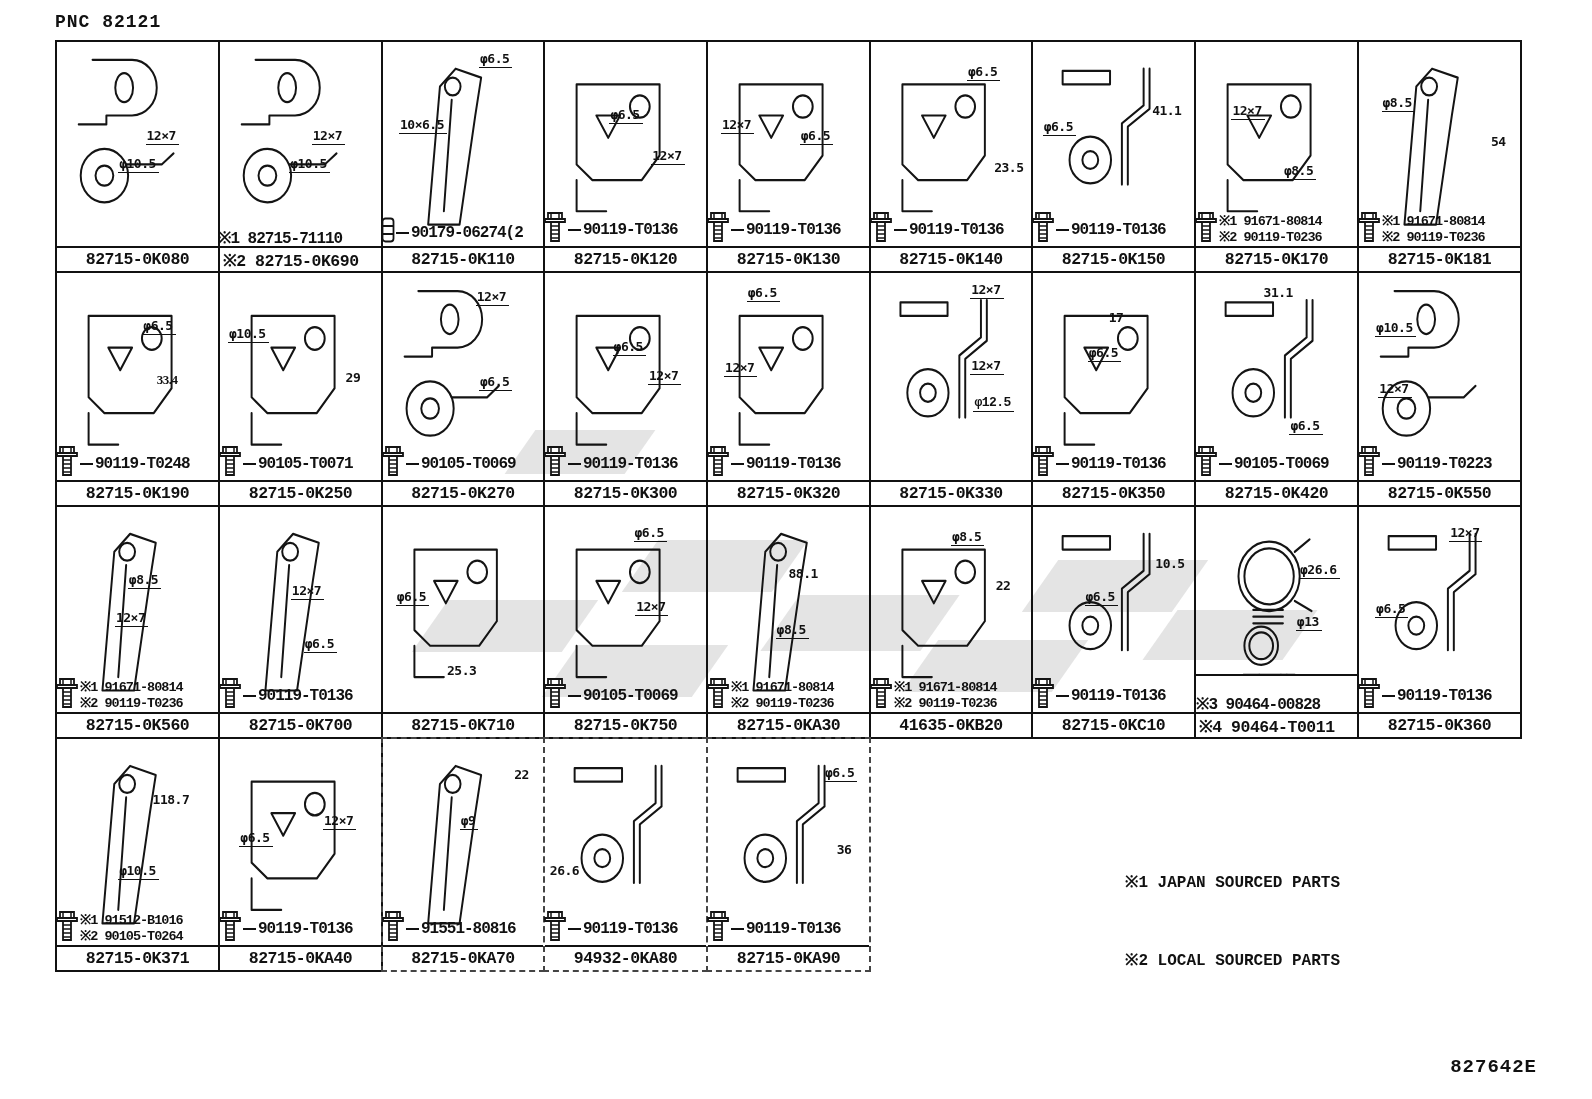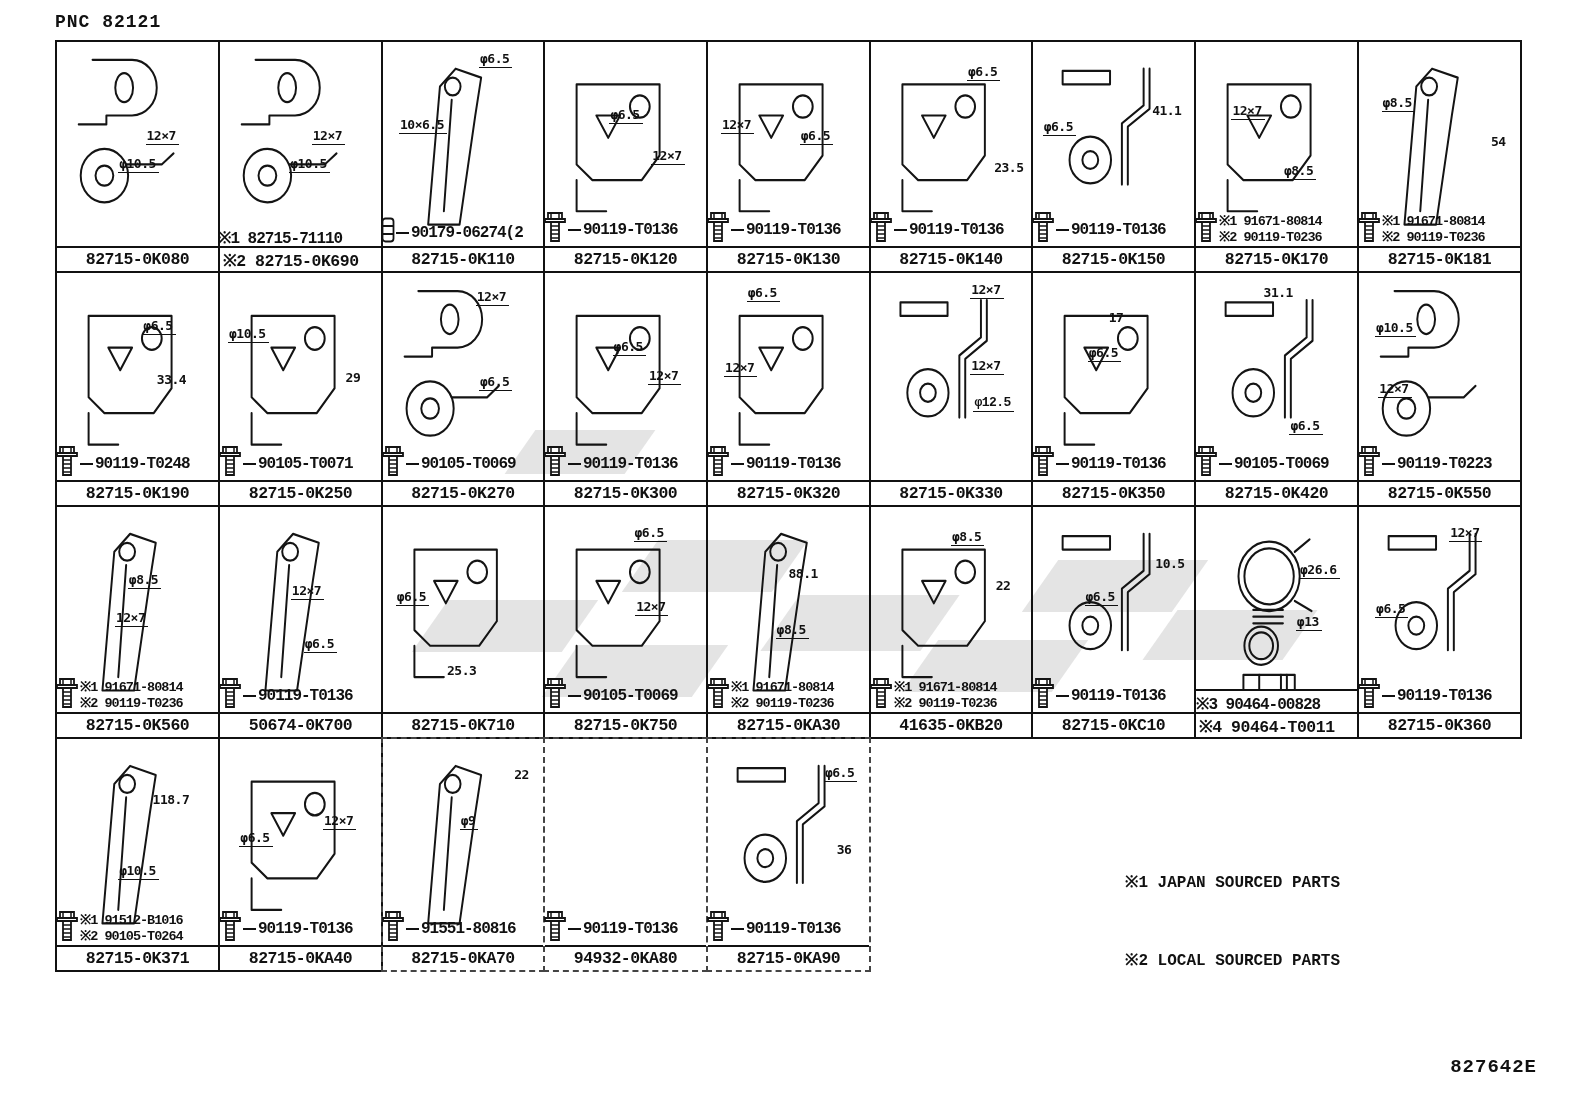--- a/index.html
+++ b/index.html
@@ -19,21 +19,21 @@
   .dim{position:absolute;font-size:13px;font-weight:700;letter-spacing:-0.5px;white-space:nowrap;
        font-family:"DejaVu Sans Mono",monospace;line-height:14px;z-index:3;}
   .dim.ul{border-bottom:1.6px solid #111;padding:0 3px 1px 1px;}
 
   .boltrow{position:absolute;left:-2px;right:0;bottom:23px;display:flex;align-items:center;z-index:3;}
   .boltrow .bicon{flex:0 0 auto;margin-right:1px;}
   .boltrow .bdash{width:13px;height:2px;background:#111;margin:0 2px 0 0;}
   .boltrow .blines{font-weight:700;white-space:nowrap;}
   .boltrow .blines.single{font-size:16px;letter-spacing:-1px;}
   .boltrow .blines.double{font-size:13.5px;line-height:16px;letter-spacing:-1px;}
-  .boltrow.pre-divider{border-top:2px solid #111;left:0;padding-top:1px;background:#fff;}
+  .boltrow.pre-divider{border-top:2px solid #111;left:0;padding-top:16px;background:#fff;}
 
   .plabel{position:absolute;left:0;right:0;bottom:0;height:23px;border-top:2px solid #111;
           display:flex;align-items:center;justify-content:center;
           font-size:16.5px;font-weight:700;letter-spacing:-0.5px;white-space:nowrap;z-index:3;}
   .plabel.leftal{justify-content:flex-start;padding-left:3px;}
 
   .notes{position:absolute;left:1125px;top:818px;font-size:16px;font-weight:700;line-height:26px;
          white-space:pre;z-index:2;}
 </style>
 </head>
@@ -268,21 +268,21 @@
 
   <div class="cell" style="left: 55px; top: 271px; width: 165px; height: 236px;">
     <div class="draw">
           <svg viewBox="0 0 163 185" preserveAspectRatio="none">
             <path d="M32,38 h84 v64 l-18,22 h-50 l-16,-14 z" fill="none" stroke="#141414" stroke-width="2" stroke-linejoin="round" stroke-linecap="round"></path>
             <path d="M52,66 h24 l-12,20 z" fill="none" stroke="#141414" stroke-width="2" stroke-linejoin="round" stroke-linecap="round"></path>
             <circle cx="96" cy="58" r="10" fill="none" stroke="#141414" stroke-width="2" stroke-linejoin="round" stroke-linecap="round"></circle>
             <path d="M32,124 v28 h30" fill="none" stroke="#141414" stroke-width="2" stroke-linejoin="round" stroke-linecap="round"></path>
           </svg>
           <span class="dim ul" style="left: 53%; top: 22%;">φ6.5</span>
-          <span class="dim" style="left: 62%; top: 48%;">33.4</span>
+          <span class="dim" style="left: 62%; top: 48%; font-family: Liberation Serif, serif;">33.4</span>
         </div>
     <div class="boltrow">
       <span class="bicon"><svg width="24" height="32" viewBox="0 0 24 32">
               <path d="M5,2 h14 v6 h-14 z" fill="#fff" stroke="#141414" stroke-width="1.8"></path>
               <path d="M8,2 v6 M16,2 v6" stroke="#141414" stroke-width="1.5"></path>
               <path d="M2,8 h20 v3 h-20 z" fill="#fff" stroke="#141414" stroke-width="1.8"></path>
               <path d="M8,11 h8 v19 h-8 z" fill="#fff" stroke="#141414" stroke-width="1.8"></path>
               <path d="M8,15 h8 M8,19 h8 M8,23 h8 M8,27 h8" stroke="#141414" stroke-width="1.5"></path>
             </svg></span>
       <span class="bdash"></span>
@@ -527,21 +527,21 @@
       <span class="bicon"><svg width="24" height="32" viewBox="0 0 24 32">
               <path d="M5,2 h14 v6 h-14 z" fill="#fff" stroke="#141414" stroke-width="1.8"></path>
               <path d="M8,2 v6 M16,2 v6" stroke="#141414" stroke-width="1.5"></path>
               <path d="M2,8 h20 v3 h-20 z" fill="#fff" stroke="#141414" stroke-width="1.8"></path>
               <path d="M8,11 h8 v19 h-8 z" fill="#fff" stroke="#141414" stroke-width="1.8"></path>
               <path d="M8,15 h8 M8,19 h8 M8,23 h8 M8,27 h8" stroke="#141414" stroke-width="1.5"></path>
             </svg></span>
       <span class="bdash"></span>
       <span class="blines single">90119-T0136</span>
     </div>
-    <div class="plabel">50674-0K700</div>
+    <div class="plabel">82715-0K700</div>
   </div>
 
   <div class="cell" style="left: 381px; top: 505px; width: 164px; height: 234px;">
     <div class="draw">
           <svg viewBox="0 0 163 185" preserveAspectRatio="none">
             <path d="M32,38 h84 v64 l-18,22 h-50 l-16,-14 z" fill="none" stroke="#141414" stroke-width="2" stroke-linejoin="round" stroke-linecap="round"></path>
             <path d="M52,66 h24 l-12,20 z" fill="none" stroke="#141414" stroke-width="2" stroke-linejoin="round" stroke-linecap="round"></path>
             <circle cx="96" cy="58" r="10" fill="none" stroke="#141414" stroke-width="2" stroke-linejoin="round" stroke-linecap="round"></circle>
             <path d="M32,124 v28 h30" fill="none" stroke="#141414" stroke-width="2" stroke-linejoin="round" stroke-linecap="round"></path>
           </svg>
@@ -778,43 +778,53 @@
               <path d="M8,11 h8 v19 h-8 z" fill="#fff" stroke="#141414" stroke-width="1.8"></path>
               <path d="M8,15 h8 M8,19 h8 M8,23 h8 M8,27 h8" stroke="#141414" stroke-width="1.5"></path>
             </svg></span>
       <span class="bdash"></span>
       <span class="blines single">91551-80816</span>
     </div>
     <div class="plabel">82715-0KA70</div>
   </div>
 
   <div class="cell dashed" style="left: 543px; top: 737px; width: 165px; height: 235px;">
-    <div class="boltrow">
-      <span class="bicon"><svg width="24" height="32" viewBox="0 0 24 32">
-              <path d="M5,2 h14 v6 h-14 z" fill="#fff" stroke="#141414" stroke-width="1.8"></path>
-              <path d="M8,2 v6 M16,2 v6" stroke="#141414" stroke-width="1.5"></path>
-              <path d="M2,8 h20 v3 h-20 z" fill="#fff" stroke="#141414" stroke-width="1.8"></path>
-              <path d="M8,11 h8 v19 h-8 z" fill="#fff" stroke="#141414" stroke-width="1.8"></path>
-              <path d="M8,15 h8 M8,19 h8 M8,23 h8 M8,27 h8" stroke="#141414" stroke-width="1.5"></path>
-            </svg></span>
-      <span class="bdash"></span>
-      <span class="blines single">90119-T0136</span>
-    </div>
-    <div class="plabel">94932-0KA80</div>
-  </div>
-
-  <div class="cell dashed" style="left: 706px; top: 737px; width: 165px; height: 235px;">
     <div class="draw">
           <svg viewBox="0 0 163 185" preserveAspectRatio="none">
             <path d="M118,24 v36 l-22,16 v52" fill="none" stroke="#141414" stroke-width="2" stroke-linejoin="round" stroke-linecap="round"></path>
             <path d="M112,24 v33 l-22,16 v55" fill="none" stroke="#141414" stroke-width="2" stroke-linejoin="round" stroke-linecap="round"></path>
             <path d="M30,26 h48 v12 h-48 z" fill="none" stroke="#141414" stroke-width="2" stroke-linejoin="round" stroke-linecap="round"></path>
             <circle cx="58" cy="106" r="21" fill="none" stroke="#141414" stroke-width="2" stroke-linejoin="round" stroke-linecap="round"></circle>
             <circle cx="58" cy="106" r="8" fill="none" stroke="#141414" stroke-width="2" stroke-linejoin="round" stroke-linecap="round"></circle>
           </svg>
+          <span class="dim" style="left: 3%; top: 60%;">26.6</span>
+        </div>
+    <div class="boltrow">
+      <span class="bicon"><svg width="24" height="32" viewBox="0 0 24 32">
+              <path d="M5,2 h14 v6 h-14 z" fill="#fff" stroke="#141414" stroke-width="1.8"></path>
+              <path d="M8,2 v6 M16,2 v6" stroke="#141414" stroke-width="1.5"></path>
+              <path d="M2,8 h20 v3 h-20 z" fill="#fff" stroke="#141414" stroke-width="1.8"></path>
+              <path d="M8,11 h8 v19 h-8 z" fill="#fff" stroke="#141414" stroke-width="1.8"></path>
+              <path d="M8,15 h8 M8,19 h8 M8,23 h8 M8,27 h8" stroke="#141414" stroke-width="1.5"></path>
+            </svg></span>
+      <span class="bdash"></span>
+      <span class="blines single">90119-T0136</span>
+    </div>
+    <div class="plabel">94932-0KA80</div>
+  </div>
+
+  <div class="cell dashed" style="left: 706px; top: 737px; width: 165px; height: 235px;">
+    <div class="draw">
+          <svg viewBox="0 0 163 185" preserveAspectRatio="none">
+            <path d="M118,24 v36 l-22,16 v52" fill="none" stroke="#141414" stroke-width="2" stroke-linejoin="round" stroke-linecap="round"></path>
+            <path d="M112,24 v33 l-22,16 v55" fill="none" stroke="#141414" stroke-width="2" stroke-linejoin="round" stroke-linecap="round"></path>
+            <path d="M30,26 h48 v12 h-48 z" fill="none" stroke="#141414" stroke-width="2" stroke-linejoin="round" stroke-linecap="round"></path>
+            <circle cx="58" cy="106" r="21" fill="none" stroke="#141414" stroke-width="2" stroke-linejoin="round" stroke-linecap="round"></circle>
+            <circle cx="58" cy="106" r="8" fill="none" stroke="#141414" stroke-width="2" stroke-linejoin="round" stroke-linecap="round"></circle>
+          </svg>
           <span class="dim ul" style="left: 72%; top: 13%;">φ6.5</span>
           <span class="dim" style="left: 80%; top: 50%;">36</span>
         </div>
     <div class="boltrow">
       <span class="bicon"><svg width="24" height="32" viewBox="0 0 24 32">
               <path d="M5,2 h14 v6 h-14 z" fill="#fff" stroke="#141414" stroke-width="1.8"></path>
               <path d="M8,2 v6 M16,2 v6" stroke="#141414" stroke-width="1.5"></path>
               <path d="M2,8 h20 v3 h-20 z" fill="#fff" stroke="#141414" stroke-width="1.8"></path>
               <path d="M8,11 h8 v19 h-8 z" fill="#fff" stroke="#141414" stroke-width="1.8"></path>
               <path d="M8,15 h8 M8,19 h8 M8,23 h8 M8,27 h8" stroke="#141414" stroke-width="1.5"></path>

